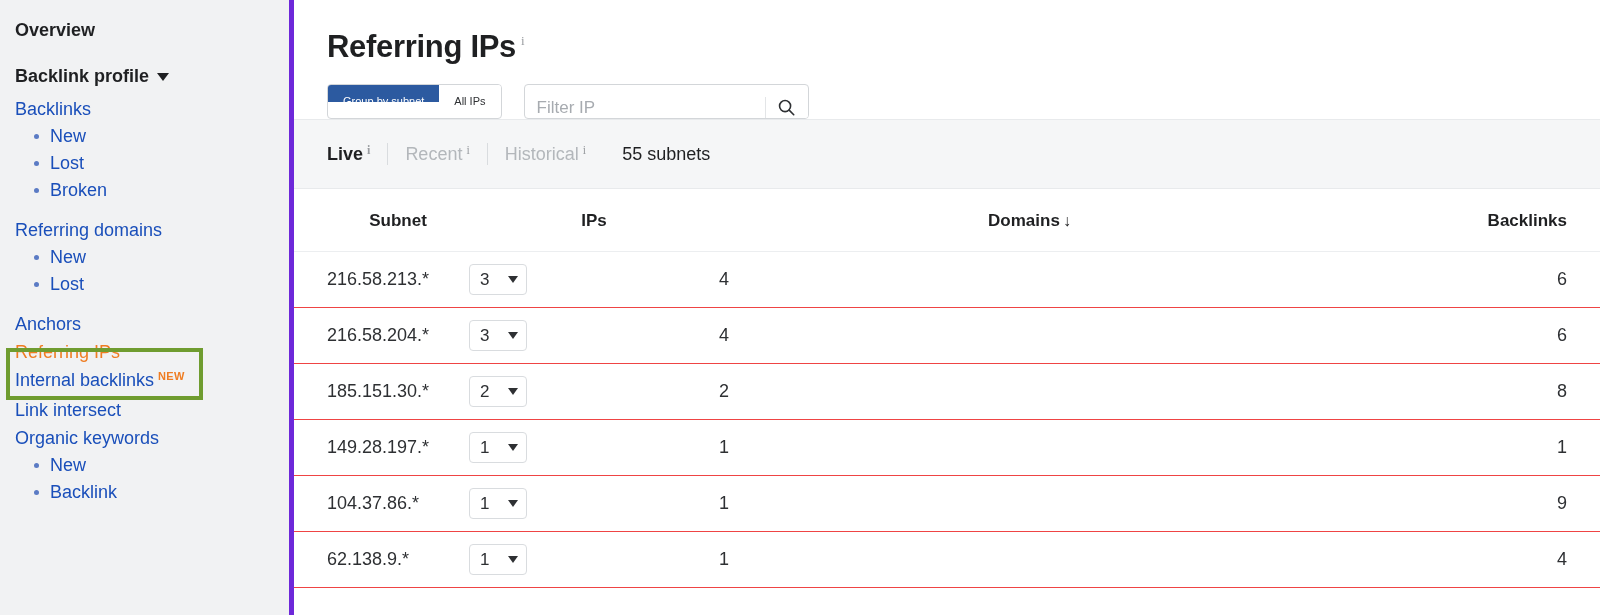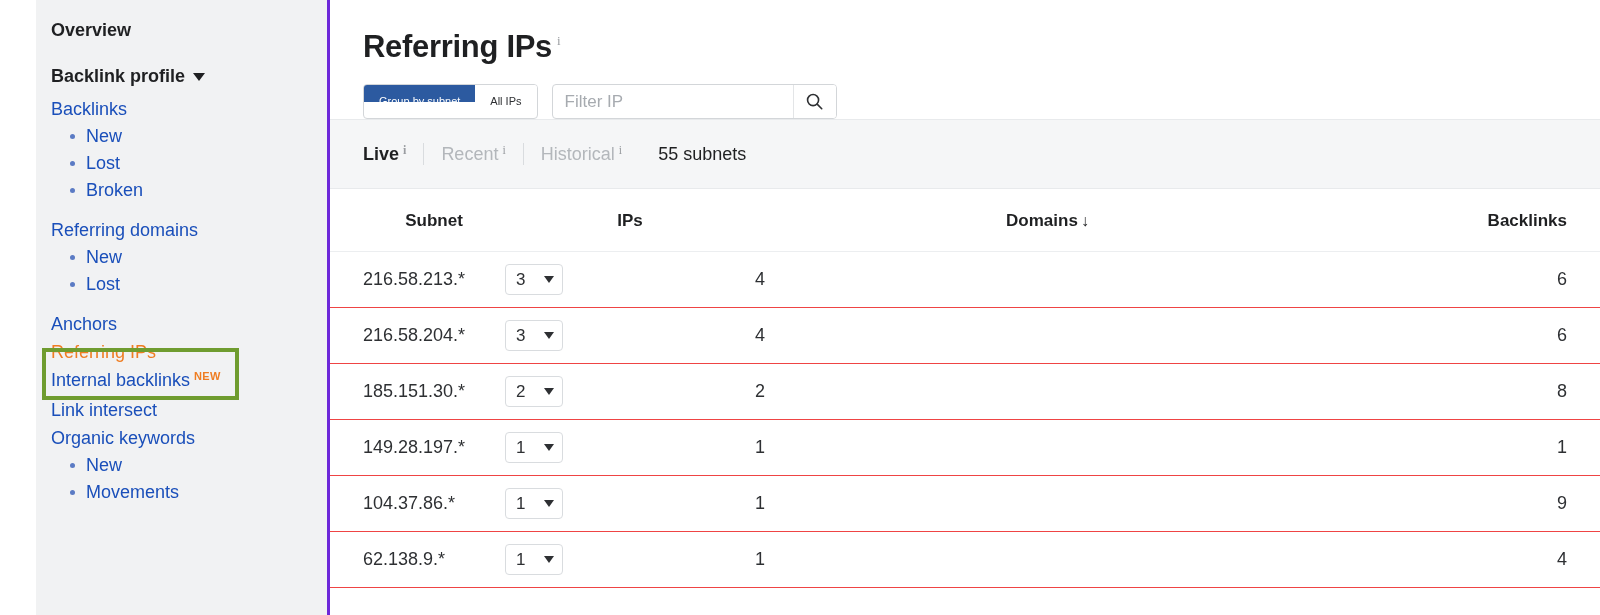--- a/index.html
+++ b/index.html
@@ -15,26 +15,25 @@
     position: relative;
     width: 1600px; height: 615px;
     display: flex;
   }
 
   
   #sidebar {
     width: 294px;
     height: 615px;
     background: #f1f2f3;
-    border-right: 3px solid #6d28d9;
+    border-right: 5px solid #6d28d9;
     flex: 0 0 294px;
     position: relative;
     padding-top: 20px;
     overflow: hidden;
-    margin-left: 36px;
   }
   .nav-group-head {
     font-size: 18px;
     font-weight: bold;
     color: #1f2022;
     padding: 0 0 0 15px;
     line-height: 1.2;
     display: flex;
     align-items: center;
     gap: 6px;
@@ -156,26 +155,27 @@
     cursor: pointer;
     font-family: "Liberation Sans", sans-serif;
     white-space: nowrap;
   }
   .seg-btn.active {
     background: #2c5aa0;
     color: #ffffff;
   }
   .search-wrap {
     display: flex;
-    margin-left: 14px;
+    margin-left: 22px;
     height: 35px;
     border: 1px solid #d3d6d9;
     border-radius: 4px;
     background: #fff;
     overflow: hidden;
+    align-items: flex-end;
   }
   .search-input {
     border: none;
     outline: none;
     width: 240px;
     padding: 0 12px;
     font-size: 17px;
     color: #2e3033;
     font-family: "Liberation Sans", sans-serif;
     background: transparent;
@@ -349,21 +349,21 @@
 
     <a class="nav-link" href="#">
       <span>Organic keywords</span>
     </a>
     <div class="nav-sub">
       <span class="dot"></span>
       <span>New</span>
     </div>
     <div class="nav-sub">
       <span class="dot"></span>
-      <span>Movements</span>
+      <span>Backlink</span>
     </div>
 
     <div id="highlight-box"></div>
   </aside>
 
   <section id="main">
 
     <div class="page-head">
       <span class="page-title">Referring IPs</span><span class="info-sup">i</span>
     </div>

